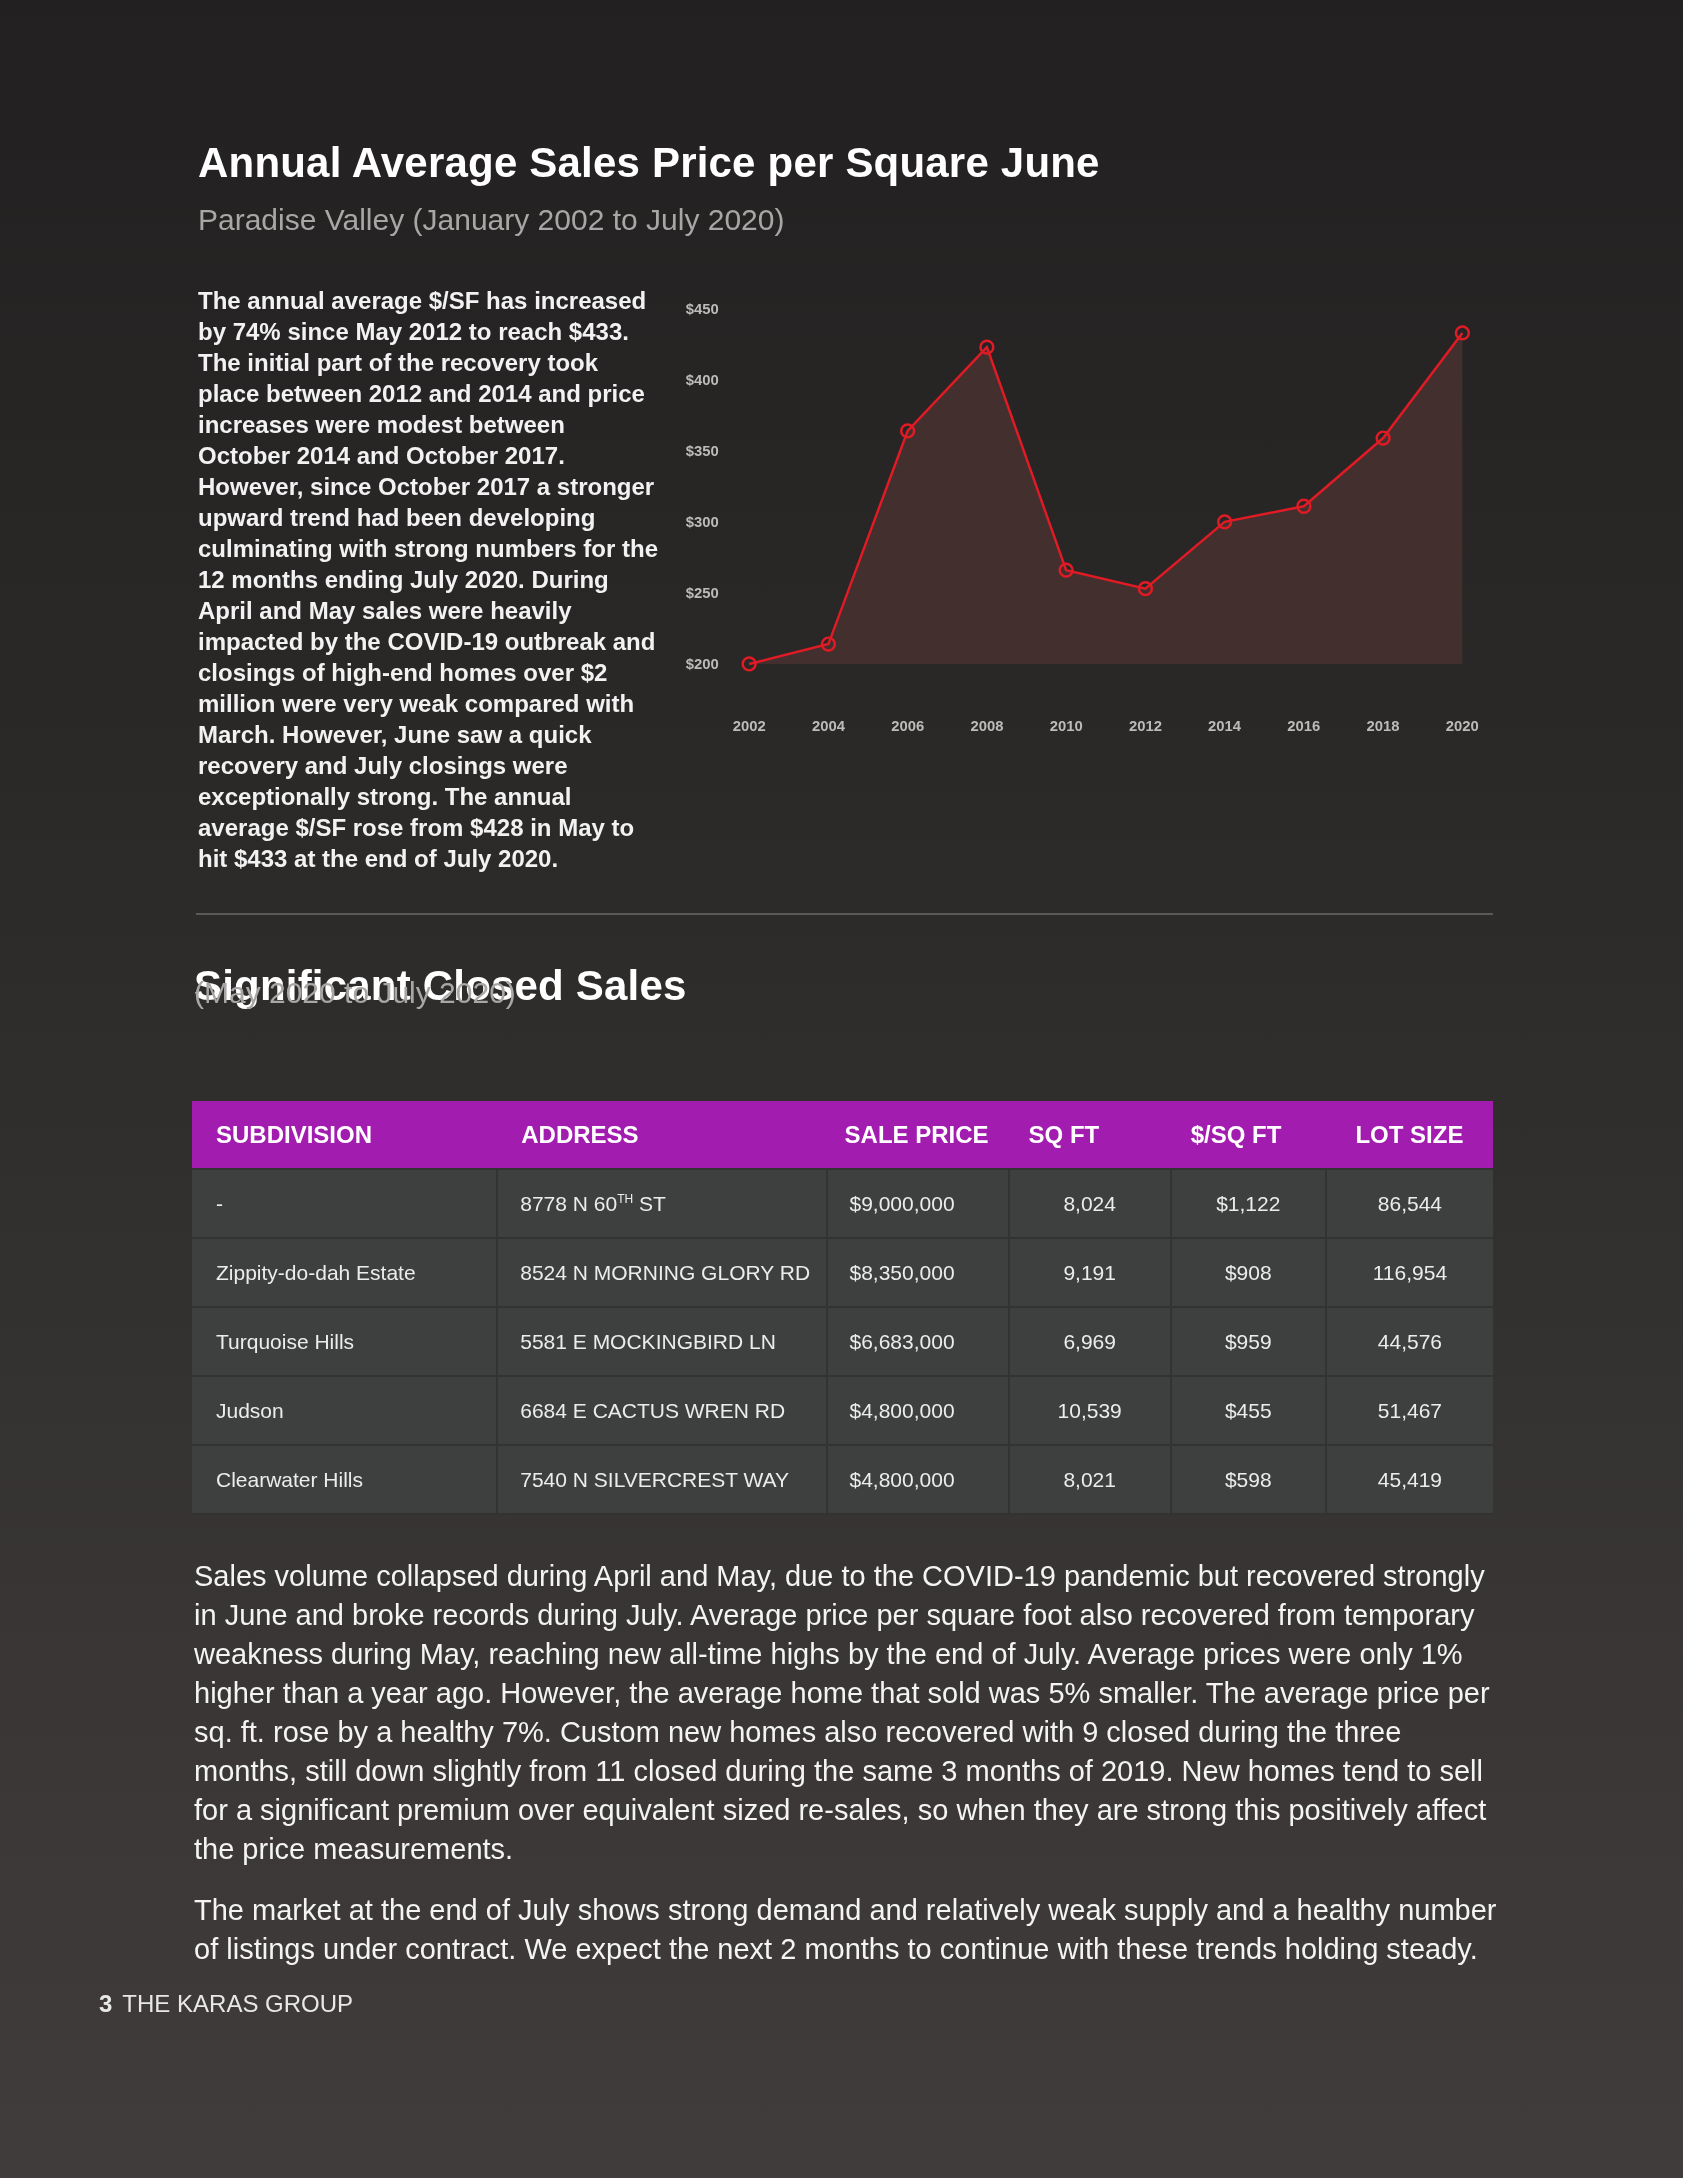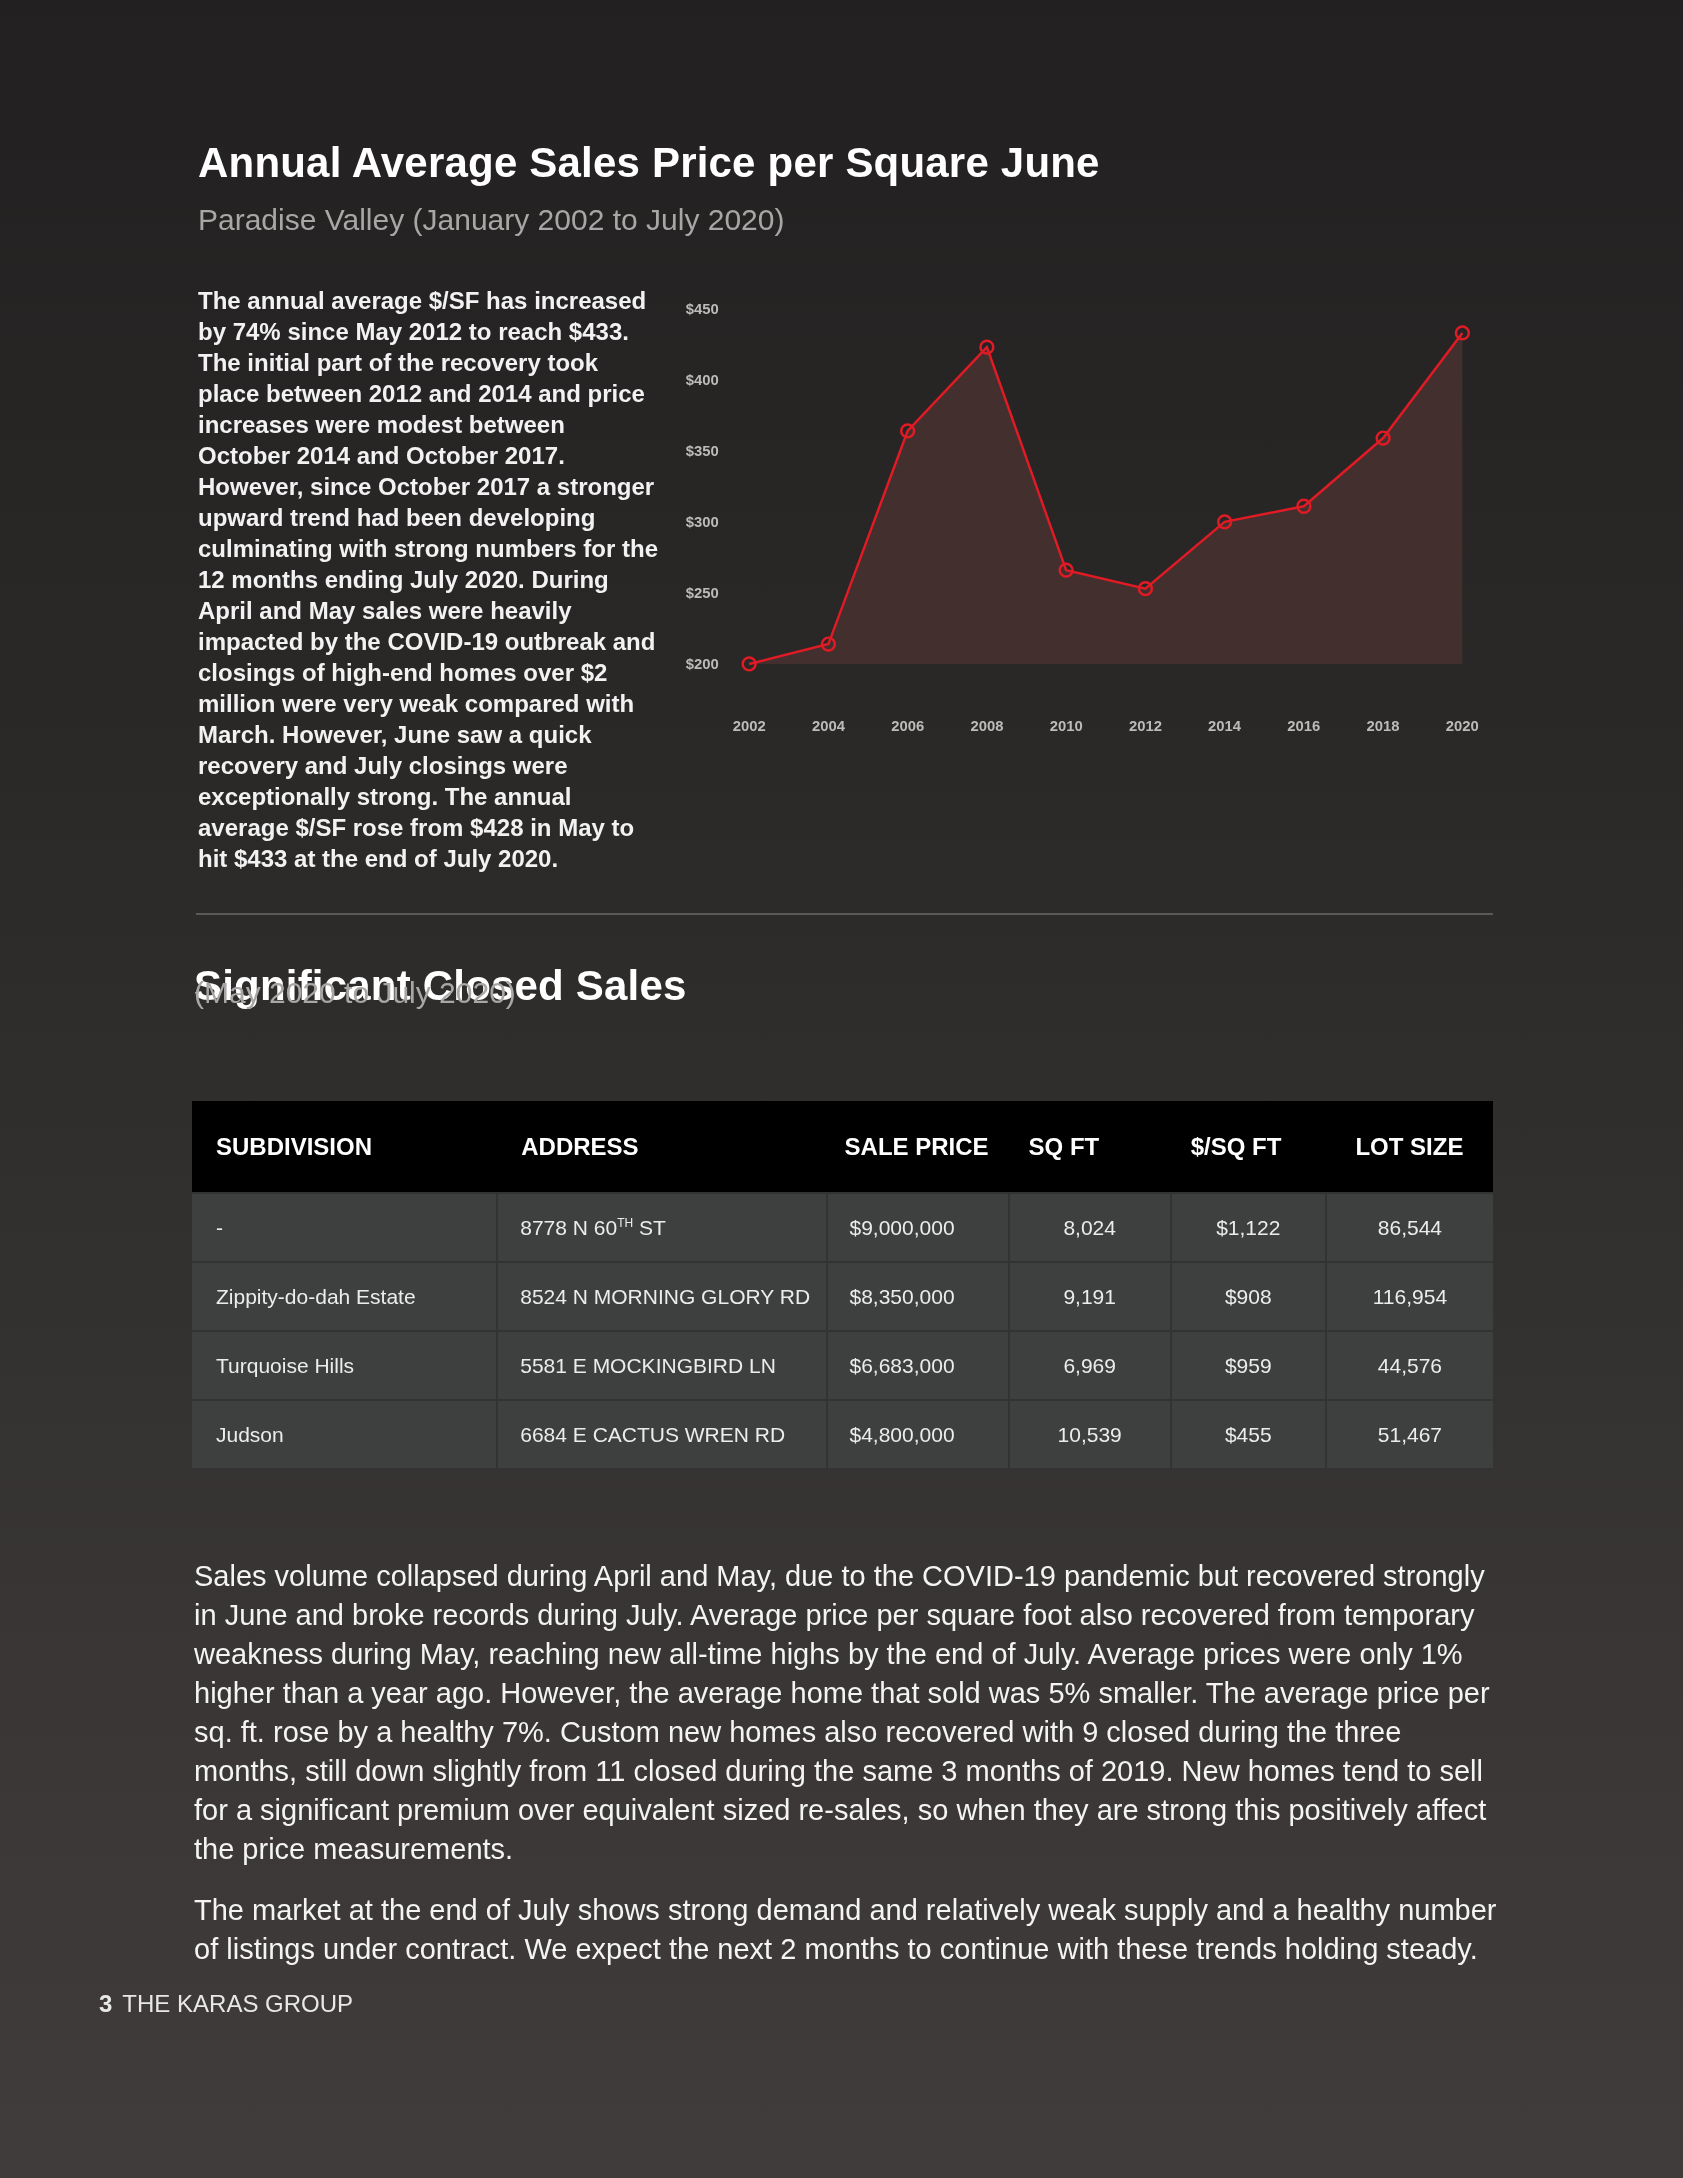--- a/index.html
+++ b/index.html
@@ -19,22 +19,22 @@
     left: 198px; top: 285px; width: 465px;
     font-size: 24px; line-height: 31px; color: #f2f2f2; font-weight: bold;
   }
   #chart { left: 663px; top: 287px; width: 851px; height: 465px; }
   #chart text { font-family: "Liberation Sans", sans-serif; font-weight: bold; font-size: 15px; fill: #bdbbba; }
   #divider { left: 196px; top: 913px; width: 1297px; height: 2px; background: #5b5958; }
   #title2 { left: 194px; top: 962px; }
   #sub2 { left: 194px; top: 976px; }
   #table { left: 192px; top: 1101px; width: 1301px; border-collapse: collapse; table-layout: fixed; }
   #table th {
-    background: #000000; color: #fff; font-weight: bold; font-size: 24px;
-    height: 67px; padding: 12px; text-align: left; white-space: nowrap;
+    background: #a21caf; color: #fff; font-weight: bold; font-size: 24px;
+    height: 67px; padding: 0; text-align: left; white-space: nowrap;
   }
   #table td {
     background: #3e3f3f; color: #ececec; font-size: 21px; height: 67px; padding: 0;
     border: 2px solid #333333; white-space: nowrap;
   }
   #table td:first-child { border-left: none; }
   #table td:last-child { border-right: none; }
   .th-sub { padding-left: 24px !important; }
   .th-addr { padding-left: 24px !important; }
   .th-price { text-align: right !important; padding-right: 20px !important; }
@@ -151,20 +151,28 @@
         <td class="td-lot">44,576</td>
       </tr>
       <tr>
         <td class="td-sub">Judson</td>
         <td class="td-addr"><span>6684 E CACTUS WREN RD</span></td>
         <td class="td-price">$4,800,000</td>
         <td class="td-sqft">10,539</td>
         <td class="td-pps">$455</td>
         <td class="td-lot">51,467</td>
       </tr>
+      <tr>
+        <td class="td-sub">Clearwater Hills</td>
+        <td class="td-addr"><span>7540 N SILVERCREST WAY</span></td>
+        <td class="td-price">$4,800,000</td>
+        <td class="td-sqft">8,021</td>
+        <td class="td-pps">$598</td>
+        <td class="td-lot">45,419</td>
+      </tr>
     </tbody>
 </table>
 
 <div class="abs body-p" id="para1">Sales volume collapsed during April and May, due to the COVID-19 pandemic but recovered strongly in June and broke records during July. Average price per square foot also recovered from temporary weakness during May, reaching new all-time highs by the end of July. Average prices were only 1% higher than a year ago. However, the average home that sold was 5% smaller. The average price per sq. ft. rose by a healthy 7%. Custom new homes also recovered with 9 closed during the three months, still down slightly from 11 closed during the same 3 months of 2019. New homes tend to sell for a significant premium over equivalent sized re-sales, so when they are strong this positively affect the price measurements.</div>
 <div class="abs body-p" id="para2">The market at the end of July shows strong demand and relatively weak supply and a healthy number of listings under contract. We expect the next 2 months to continue with these trends holding steady.</div>
 
 <div class="abs" id="footer">
   <span class="pg">3</span><span>THE KARAS GROUP</span>
 </div>
 

